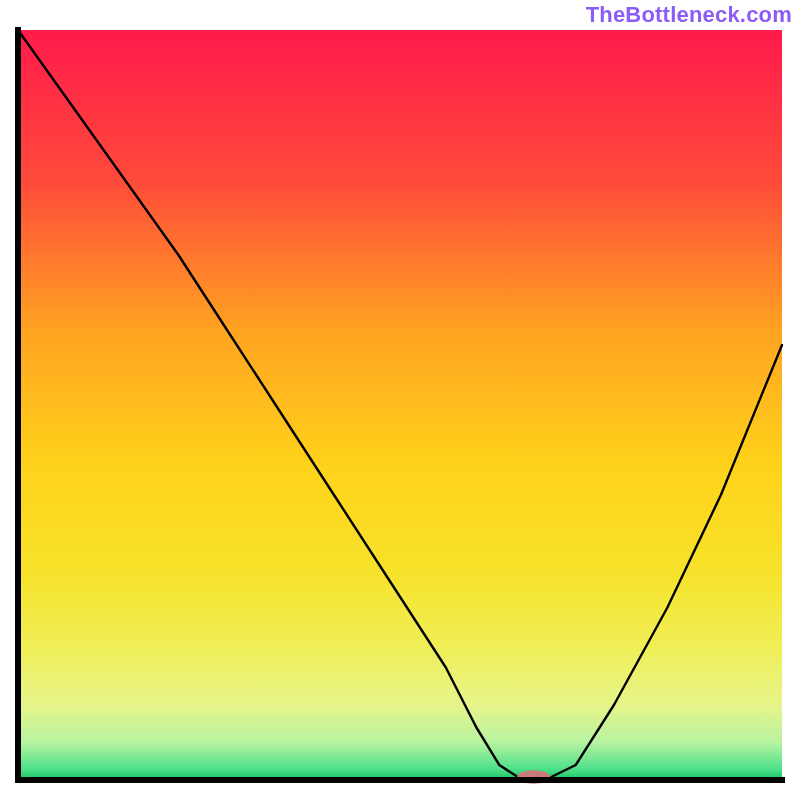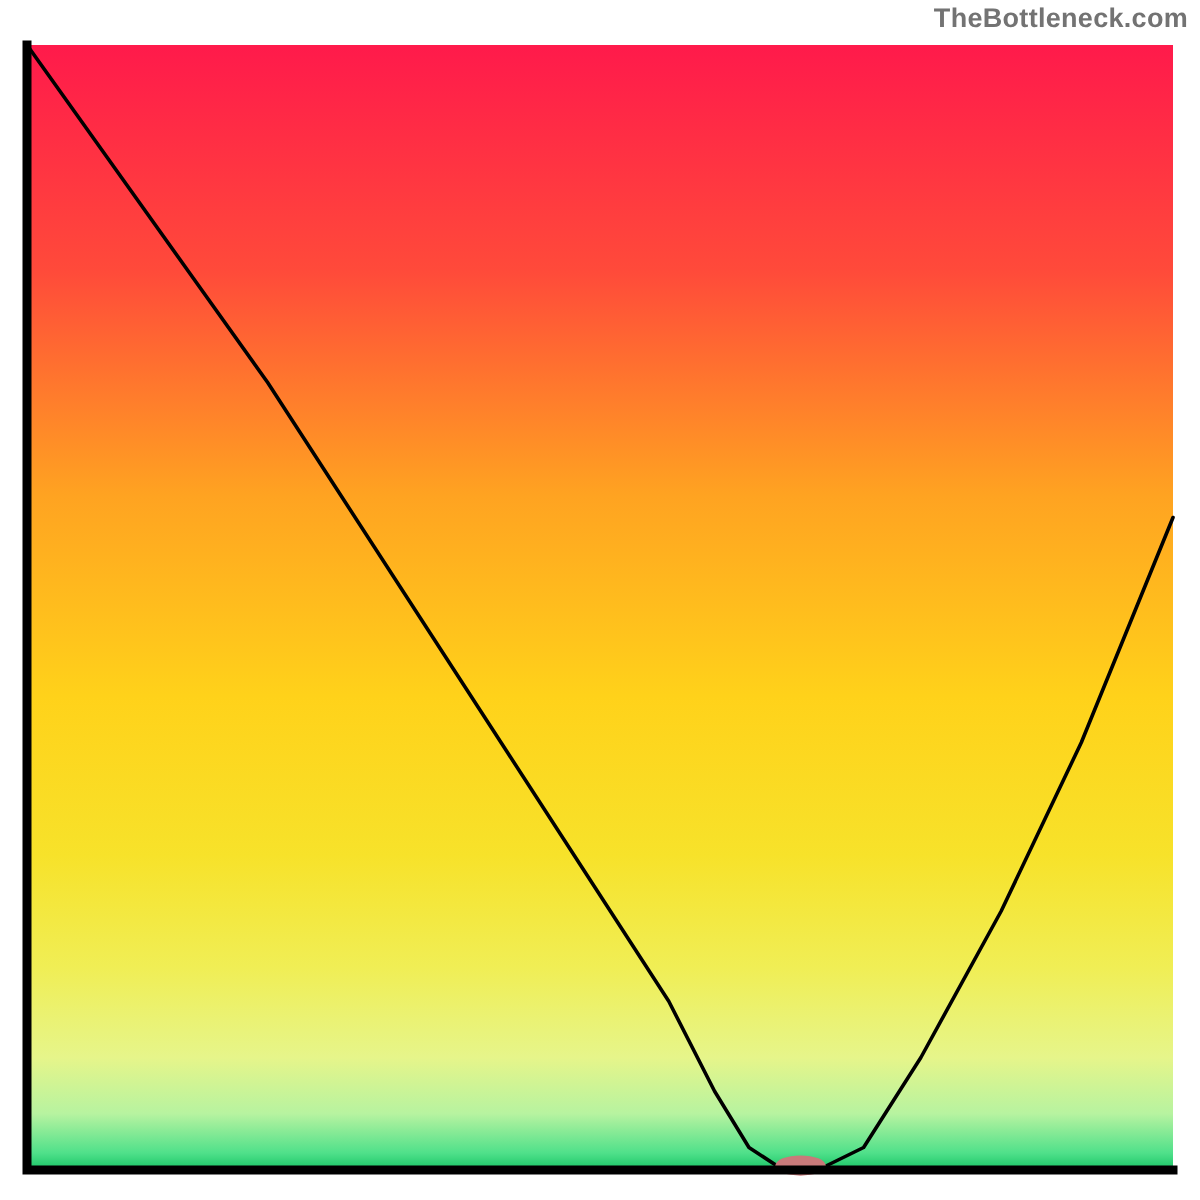--- a/index.html
+++ b/index.html
@@ -8,23 +8,23 @@
     position: relative;
     width: 800px;
     height: 800px;
     background: #fff;
   }
   .watermark {
     position: absolute;
     top: 2px;
     right: 8px;
     font-family: Arial, Helvetica, sans-serif;
-    font-size: 18px;
+    font-size: 22px;
     font-weight: bold;
-    color: #737373;
+    color: #8b5cf6;
     letter-spacing: 0.2px;
   }
   .plot {
     position: absolute;
     left: 12px;
     top: 26px;
     width: 776px;
     height: 762px;
   }
   svg { display: block; }

